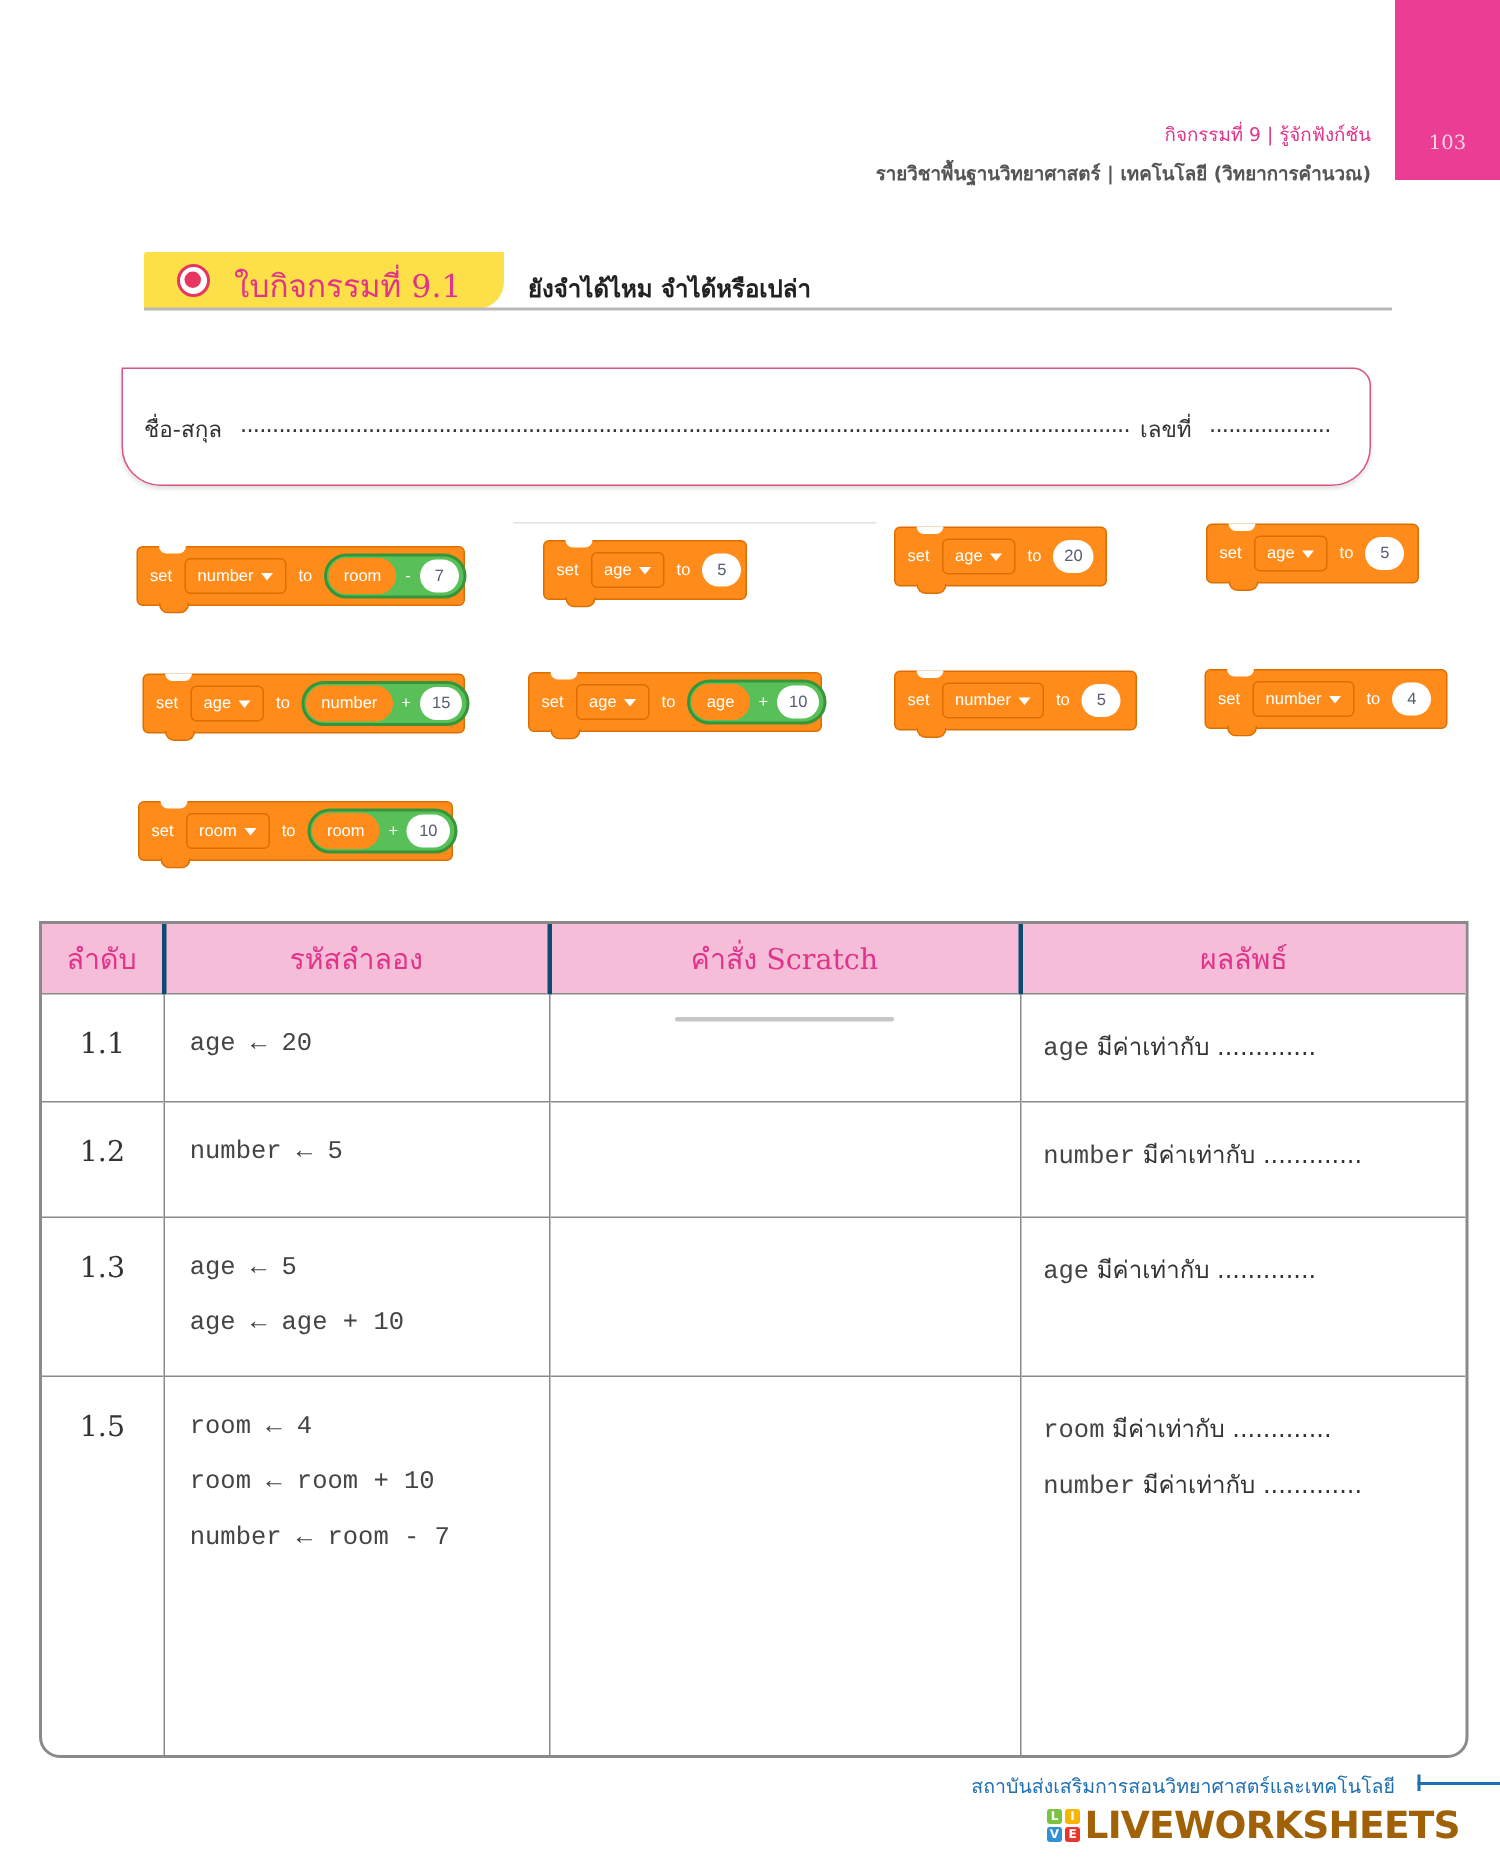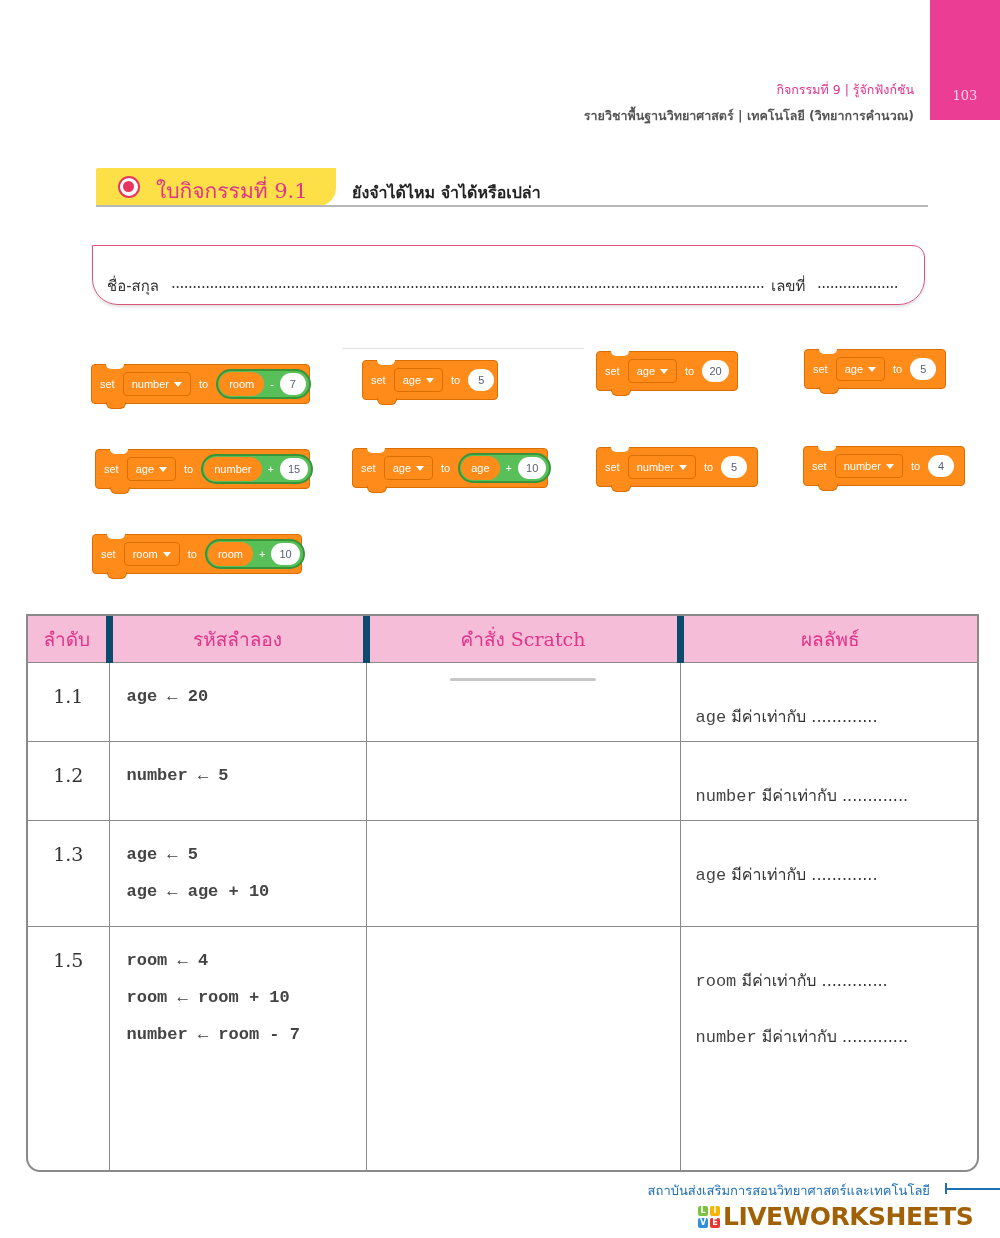--- a/index.html
+++ b/index.html
@@ -14,21 +14,21 @@
 
   
   .act-title-bar { position: absolute; left: 96px; top: 168px; width: 240px; height: 38px; background: #fde047; border-radius: 2px 0 18px 0; }
   .act-title-line { position: absolute; left: 96px; top: 205px; width: 832px; height: 1.5px; background: #b8b8b8; }
   .act-dot { position: absolute; left: 22px; top: 8px; width: 22px; height: 22px; border-radius: 50%; border: 2.5px solid #e8355f; background: #fff; }
   .act-dot::after { content: ""; position: absolute; left: 3px; top: 3px; width: 11px; height: 11px; border-radius: 50%; background: #e8355f; }
   .act-label { position: absolute; left: 60px; top: 6px; font-family: "DejaVu Serif", serif; font-size: 21px; color: #e0338a; white-space: nowrap; }
   .act-subtitle { position: absolute; left: 352px; top: 180px; font-size: 16px; color: #222; font-weight: bold; }
 
   
-  .name-box { position: absolute; left: 92px; top: 245px; width: 833px; height: 60px; border: 1.8px solid #d9557a; border-radius: 0 12px 26px 26px; box-shadow: 0 2px 3px rgba(0,0,0,0.12); }
+  .name-box { position: absolute; left: 81px; top: 245px; width: 833px; height: 79px; border: 1.8px solid #d9557a; border-radius: 0 12px 26px 26px; box-shadow: 0 2px 3px rgba(0,0,0,0.12); }
   .name-label { position: absolute; left: 14px; top: 28px; font-size: 15px; color: #333; white-space: nowrap; }
   .name-dots { position: absolute; left: 78px; top: 28px; font-size: 15px; color: #333; letter-spacing: -0.5px; white-space: nowrap; width: 594px; overflow: hidden; }
   .num-label { position: absolute; left: 678px; top: 28px; font-size: 15px; color: #333; white-space: nowrap; }
   .num-dots { position: absolute; left: 724px; top: 28px; font-size: 15px; color: #333; white-space: nowrap; width: 80px; overflow: hidden; letter-spacing: -0.5px; }
 
   
   .sb { position: absolute; height: 40px; background: #ff8c1a; border: 1px solid #db6e00; border-radius: 4px; display: flex; align-items: center; padding: 0 8px; gap: 8px; font-family: "Liberation Sans", sans-serif; font-size: 11px; color: #fff; }
   .sb::before { content: ""; position: absolute; left: 14px; top: -1px; width: 18px; height: 5px; background: #fff; border-radius: 0 0 6px 6px; }
   .sb::after { content: ""; position: absolute; left: 14px; bottom: -6px; width: 18px; height: 6px; background: #ff8c1a; border-radius: 0 0 6px 6px; border: 1px solid #db6e00; border-top: none; }
   .sb-kw { color: #fff; }
@@ -37,31 +37,31 @@
   .sb-val { height: 22px; min-width: 26px; padding: 0 8px; background: #fff; border-radius: 11px; display: flex; align-items: center; justify-content: center; color: #575e75; }
   .sb-op { height: 30px; background: #59c059; border: 2px solid #389438; border-radius: 15px; display: flex; align-items: center; padding: 0 3px 0 1px; gap: 6px; }
   .sb-var { height: 24px; padding: 0 10px; background: #ff8c1a; border-radius: 12px; display: flex; align-items: center; color: #fff; }
   .sb-opch { color: #fff; }
 
   .faint-line { position: absolute; height: 1px; background: #e2e2e2; }
 
   
   .tbl { position: absolute; left: 26px; top: 614px; width: 953px; height: 558px; border: 2px solid #8a8a8a; border-radius: 0 0 14px 14px; overflow: hidden; }
   .tbl table { border-collapse: collapse; width: 100%; height: 100%; table-layout: fixed; }
-  .tbl th { background: #f6bdd8; color: #e0338a; font-family: "DejaVu Serif", serif; font-weight: normal; font-size: 19px; height: 46px; border-right: 7px solid #0c4a6e; }
+  .tbl th { background: #f6bdd8; color: #e0338a; font-family: "DejaVu Serif", serif; font-weight: normal; font-size: 19px; height: 46px; border-right: 3px solid #0c4a6e; }
   .tbl th:last-child, .tbl td:last-child { border-right: none; }
   .tbl td { border-right: 1px solid #8a8a8a; border-top: 1px solid #8a8a8a; vertical-align: top; }
   .col-no { width: 81px; }
   .col-code { width: 257px; }
   .col-scratch { width: 314px; }
   .c-no { text-align: center; font-family: "DejaVu Serif", serif; font-size: 19px; color: #333; padding-top: 22px; }
   .c-code { padding: 24px 0 0 17px; font-family: "Liberation Mono", monospace; font-size: 17px; color: #444; }
-  .c-code div { height: 37px; white-space: pre; font-weight: bold; }
+  .c-code div { height: 37px; white-space: pre; }
   .c-res { padding: 22px 0 0 15px; font-size: 16px; color: #333; }
-  .c-res div { height: 37px; white-space: nowrap; margin-top: 19px; }
+  .c-res div { height: 37px; white-space: nowrap; }
   .c-res .v { font-family: "Liberation Mono", monospace; font-size: 17px; color: #444; }
   .drag-bar { margin: 15px auto 0; width: 146px; height: 3px; background: #c7c7c7; border-radius: 2px; }
 
   
   .footer-inst { position: absolute; right: 70px; top: 1180px; font-size: 13px; color: #1f6fb3; white-space: nowrap; }
   .footer-rule { position: absolute; left: 945px; top: 1188px; width: 55px; height: 1.5px; background: #1f6fb3; }
   .footer-tick { position: absolute; left: 945px; top: 1183px; width: 1.5px; height: 11px; background: #1f6fb3; }
   .lw-logo { position: absolute; left: 698px; top: 1202px; display: flex; align-items: center; gap: 3px; }
   .lw-tiles { display: grid; grid-template-columns: 10px 10px; grid-template-rows: 10px 10px; gap: 2px; }
   .lw-tile { font-family: "DejaVu Sans", sans-serif; font-size: 8px; font-weight: bold; color: #fff; display: flex; align-items: center; justify-content: center; border-radius: 2px; }

